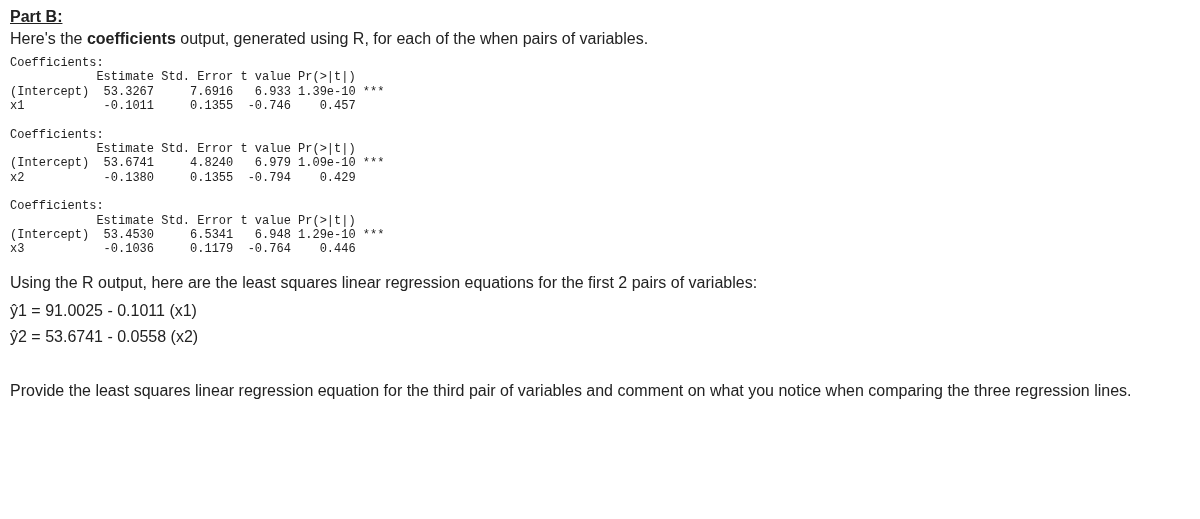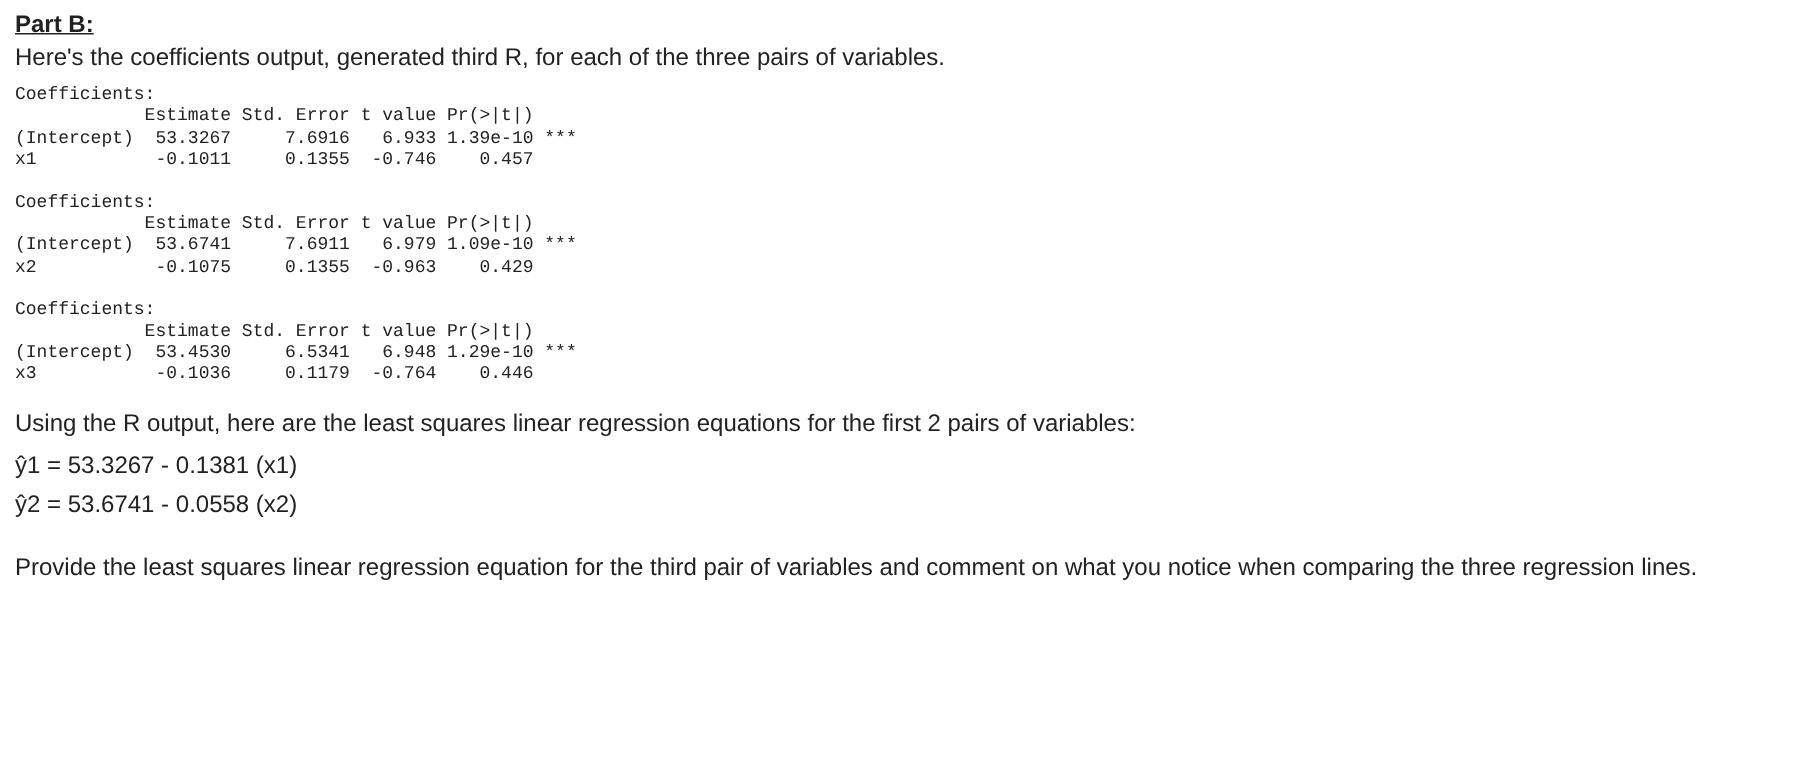--- a/index.html
+++ b/index.html
@@ -12,64 +12,64 @@
       width: 1200px;
     }
     .heading {
       font-weight: bold;
       margin-bottom: 4px;
       text-decoration: underline;
     }
     .intro {
       margin-bottom: 8px;
     }
-    .intro b { font-weight: normal; }
+    .intro b { font-weight: bold; }
     .code-block {
       font-family: "Courier New", Courier, monospace;
       font-size: 12px;
       white-space: pre;
       line-height: 1.2;
       margin-bottom: 14px;
       letter-spacing: 0;
     }
     .explain {
       margin-top: 0;
       margin-bottom: 4px;
       line-height: 1.5;
     }
     .eq {
       margin-bottom: 2px;
       line-height: 1.5;
     }
     .question {
-      margin-top: 18px;
+      margin-top: 30px;
       line-height: 1.5;
     }
   </style>
 </head>
 <body>
 
 <div class="heading">Part B:</div>
 
 <div class="intro">
-  <span>Here's the </span><b>coefficients</b><span> output, generated third R, for each of the three pairs of variables.</span>
+  <span>Here's the </span><b>coefficients</b><span> output, generated using R, for each of the when pairs of variables.</span>
 </div>
 
 <div class="code-block"><span>Coefficients:</span>
 <span>            Estimate Std. Error t value Pr(&gt;|t|)</span>
 <span>(Intercept)  53.3267     7.6916   6.933 1.39e-10 ***</span>
 <span>x1           -0.1011     0.1355  -0.746    0.457</span></div>
 
 <div class="code-block"><span>Coefficients:</span>
 <span>            Estimate Std. Error t value Pr(&gt;|t|)</span>
-<span>(Intercept)  53.6741     7.6911   6.979 1.09e-10 ***</span>
-<span>x2           -0.1075     0.1355  -0.963    0.429</span></div>
+<span>(Intercept)  53.6741     4.8240   6.979 1.09e-10 ***</span>
+<span>x2           -0.1380     0.1355  -0.794    0.429</span></div>
 
 <div class="code-block"><span>Coefficients:</span>
 <span>            Estimate Std. Error t value Pr(&gt;|t|)</span>
 <span>(Intercept)  53.4530     6.5341   6.948 1.29e-10 ***</span>
 <span>x3           -0.1036     0.1179  -0.764    0.446</span></div>
 
 <div class="explain">Using the R output, here are the least squares linear regression equations for the first 2 pairs of variables:</div>
-<div class="eq">ŷ1 = 53.3267 - 0.1381 (x1)</div>
+<div class="eq">ŷ1 = 91.0025 - 0.1011 (x1)</div>
 <div class="eq">ŷ2 = 53.6741 - 0.0558 (x2)</div>
 
 <div class="question">Provide the least squares linear regression equation for the third pair of variables and comment on what you notice when comparing the three regression lines.</div>
 
 </body></html>

